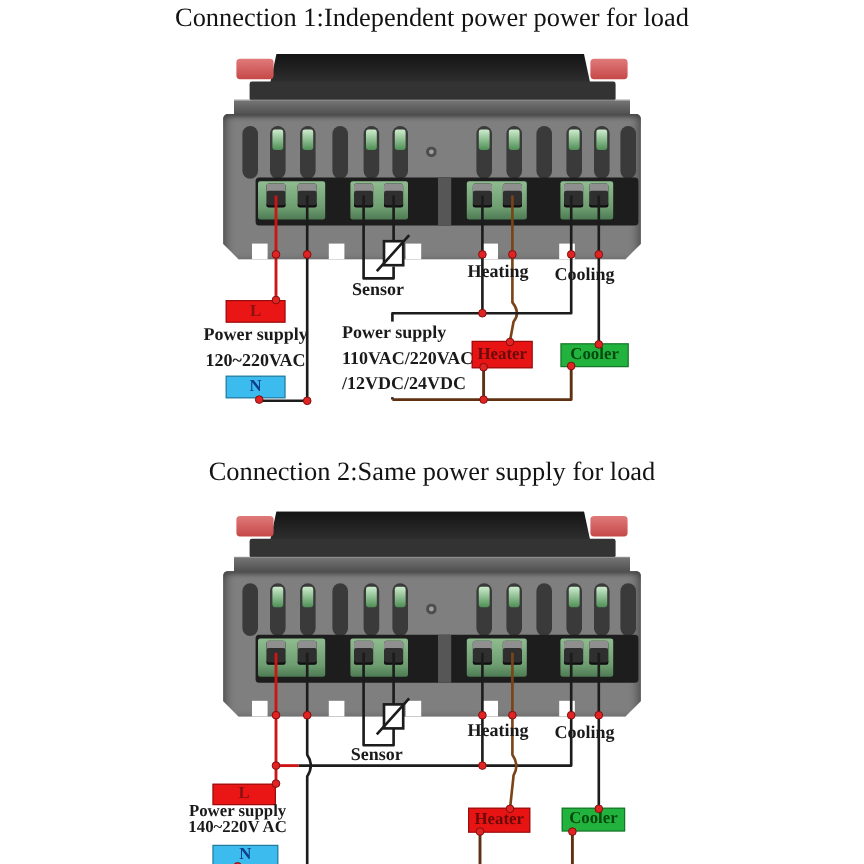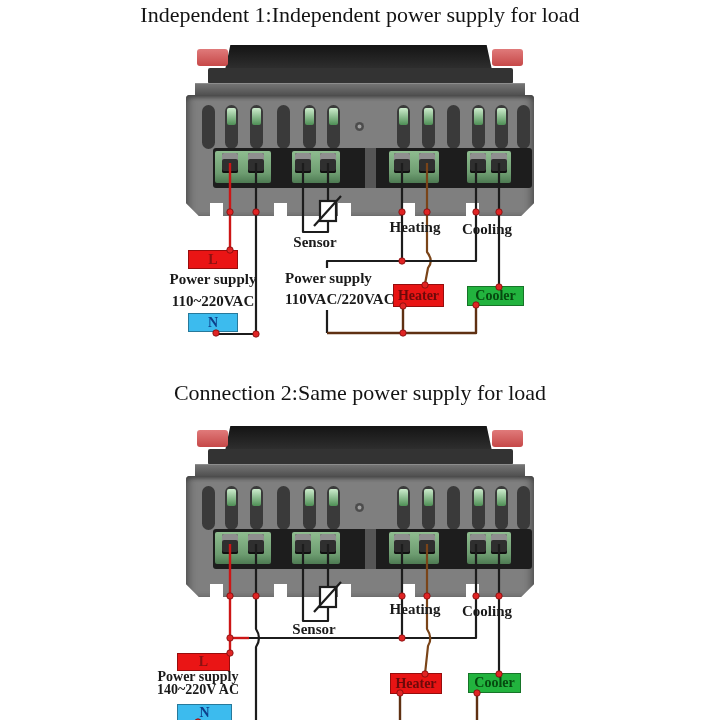--- a/index.html
+++ b/index.html
@@ -66,21 +66,21 @@
   .box.neutral{background:var(--box-neutral);color:#0d3f8a;}
   .box.heater{background:var(--heater);color:#6b0a0a;}
   .box.cooler{background:var(--cooler);color:#06490f;}
 </style>
 </head>
 <body>
 
 <div class="page">
 
   <section class="conn" id="s1">
-    <div class="title">Independent 1:Independent power supply for load</div>
+    <div class="title">Connection 1:Independent power power for load</div>
 
     <div class="device-mount">
         <div class="device" style="top: 45px;">
           <div class="bez1"></div>
           <div class="clip cl"></div>
           <div class="clip cr"></div>
           <div class="bez2"></div>
           <div class="bez3"></div>
           <div class="dbody">
             <div class="slot" style="left:16px;"></div>
@@ -153,26 +153,27 @@
         <path class="w blk" d="M314 226 L341 196"></path>
       </g>
     </svg>
 
     <div class="lbl" style="left:284px;top:234px;width:62px;">Sensor</div>
     <div class="lbl" style="left:385px;top:219px;width:60px;">Heating</div>
     <div class="lbl" style="left:456px;top:221px;width:62px;">Cooling</div>
 
     <div class="box live" style="left:188px;top:250px;width:50px;height:19px;">L</div>
     <div class="lbl" style="left:163px;top:271px;width:100px;">Power supply</div>
-    <div class="lbl" style="left:163px;top:293px;width:100px;">110~220VAC</div>
+    <div class="lbl" style="left:163px;top:293px;width:100px;">120~220VAC</div>
     <div class="box neutral" style="left:188px;top:313px;width:50px;height:19px;">N</div>
 
     <div class="lbl left psupply2" style="left:285px;top:268px;width:100px;">
       <div>Power supply</div>
       <div>110VAC/220VAC</div>
+      <div>/12VDC/24VDC</div>
     </div>
 
     <div class="box heater" style="left:393px;top:284px;width:51px;height:23px;">Heater</div>
     <div class="box cooler" style="left:467px;top:286px;width:57px;height:20px;">Cooler</div>
 
     <svg class="layer dots" viewBox="0 0 720 360">
       <circle class="dot" cx="230" cy="212" r="3.2"></circle>
         <circle class="dot" cx="256" cy="212" r="3.2"></circle>
       <circle class="dot" cx="402" cy="212" r="3.2"></circle>
         <circle class="dot" cx="427" cy="212" r="3.2"></circle>

